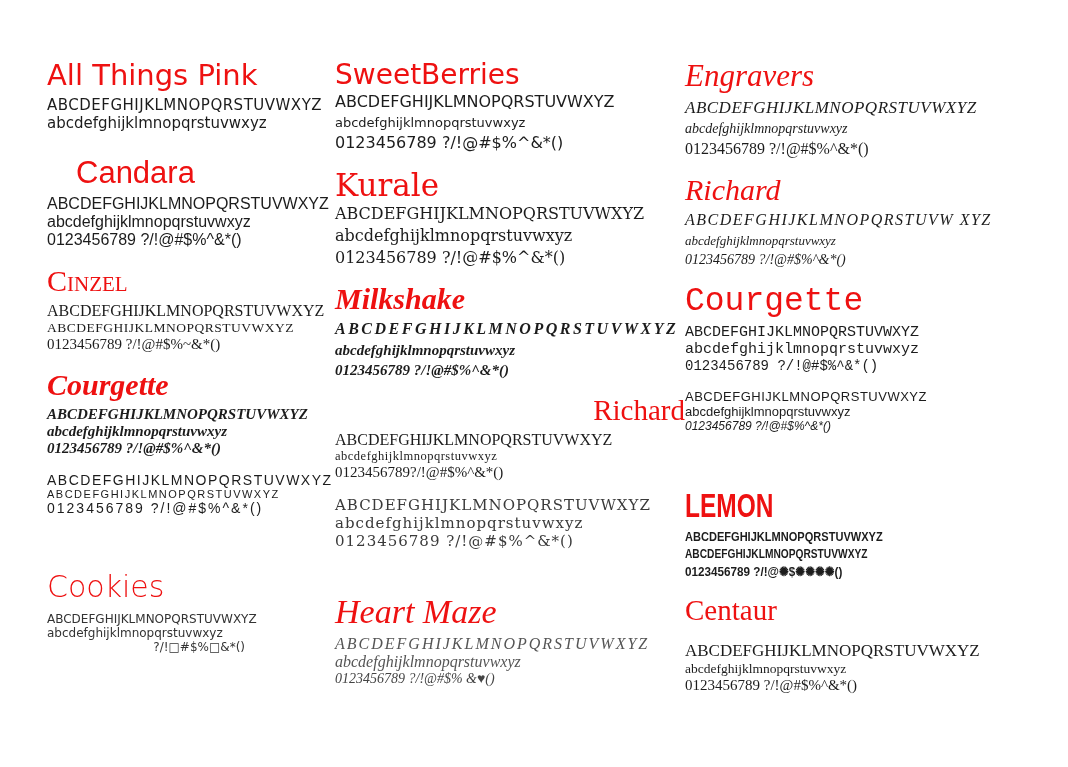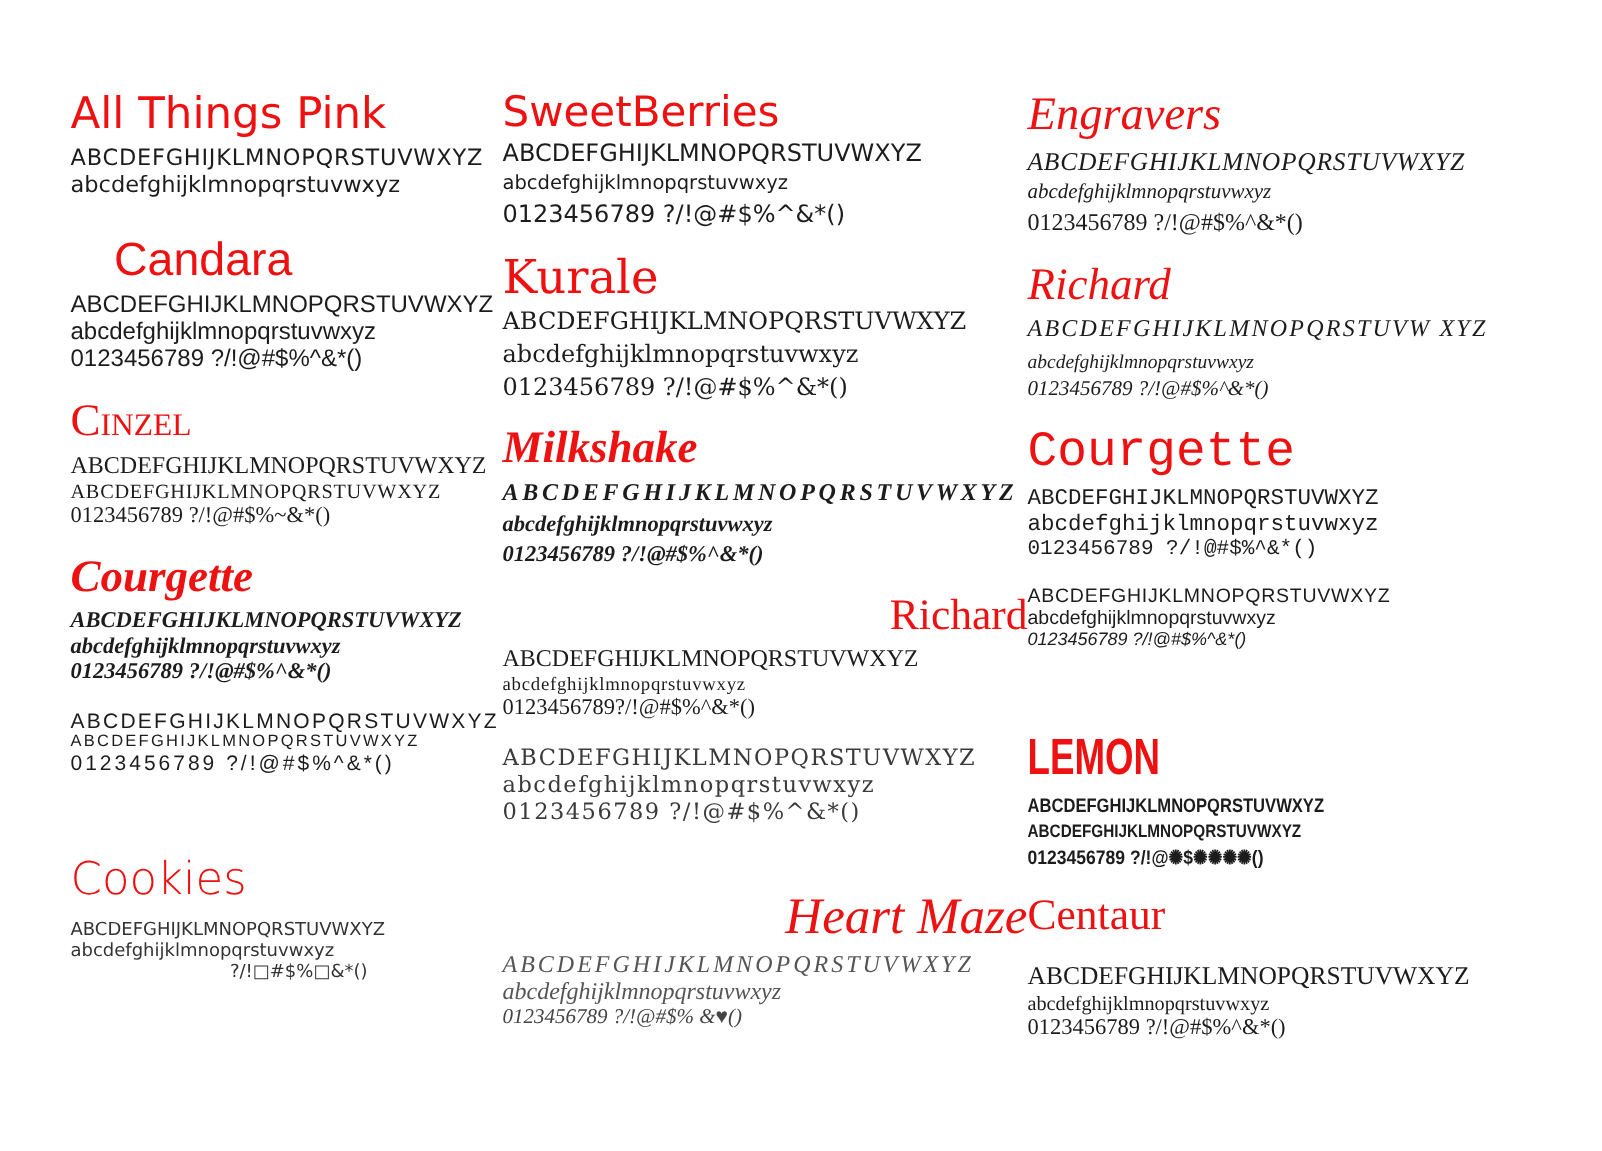--- a/index.html
+++ b/index.html
@@ -59,21 +59,21 @@
   .f-richard .title{font:29px "Liberation Serif",serif;text-align:right;}
   .f-richard .caps{font:16px "Liberation Serif",serif;}
   .f-richard .lower{font:12.5px "Liberation Serif",serif;letter-spacing:.5px;}
   .f-richard .nums{font:15px "Liberation Serif",serif;}
 
   .f-ribeye .title{font:bold 30px "DejaVu Serif",serif;letter-spacing:2px;}
   .f-ribeye .caps{font:15px "DejaVu Serif",serif;letter-spacing:1px;color:#3a3a3a;}
   .f-ribeye .lower{font:15px "DejaVu Serif",serif;letter-spacing:1px;color:#3a3a3a;}
   .f-ribeye .nums{font:15px "DejaVu Serif",serif;letter-spacing:1px;color:#3a3a3a;}
 
-  .f-heartmaze .title{font:italic 34px "Liberation Serif",serif;text-align:right;}
+  .f-heartmaze .title{font:italic 34px "Liberation Serif",serif;}
   .f-heartmaze .caps{font:italic 16px "Liberation Serif",serif;letter-spacing:2px;color:#555;}
   .f-heartmaze .lower{font:italic 16px "Liberation Serif",serif;color:#555;}
   .f-heartmaze .nums{font:italic 14px "Liberation Serif",serif;color:#444;}
 
   
   .f-rochester .title{font:italic 31px "Liberation Serif",serif;}
   .f-rochester .caps{font:italic 17px "Liberation Serif",serif;letter-spacing:.5px;}
   .f-rochester .lower{font:italic 14px "Liberation Serif",serif;margin-top:3px;}
   .f-rochester .nums{font:16px "Liberation Serif",serif;margin-top:3px;}
 

